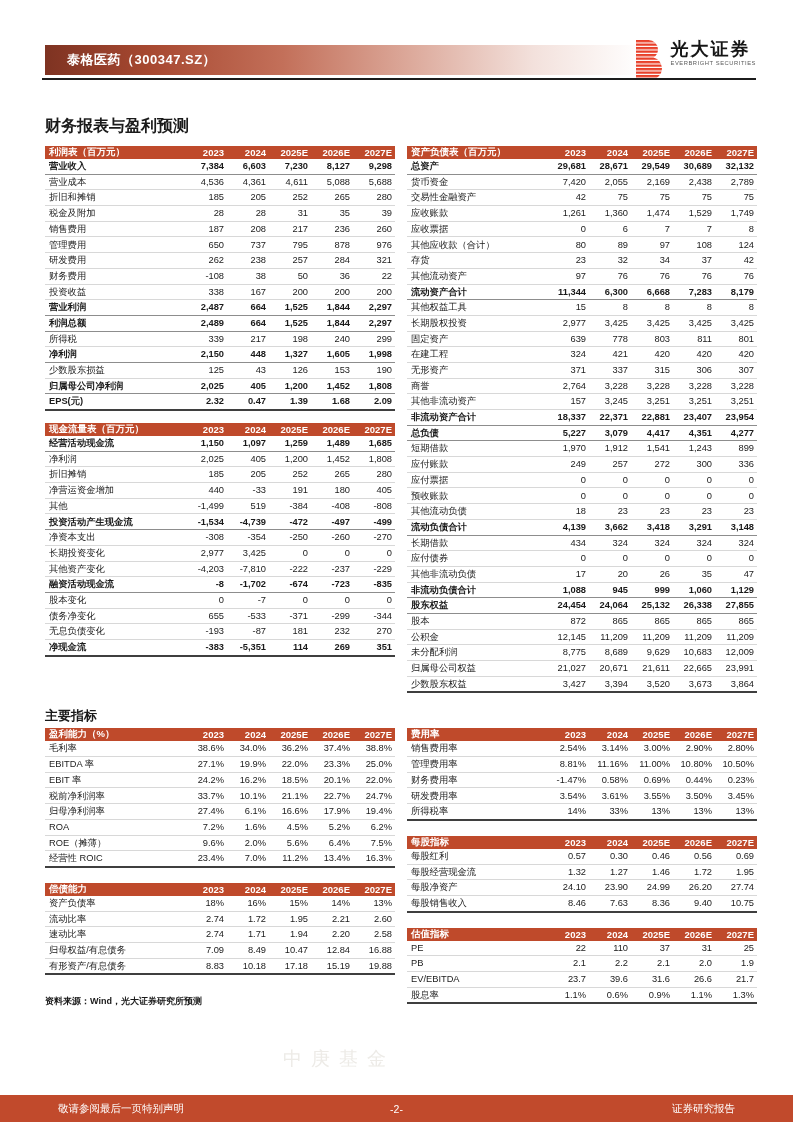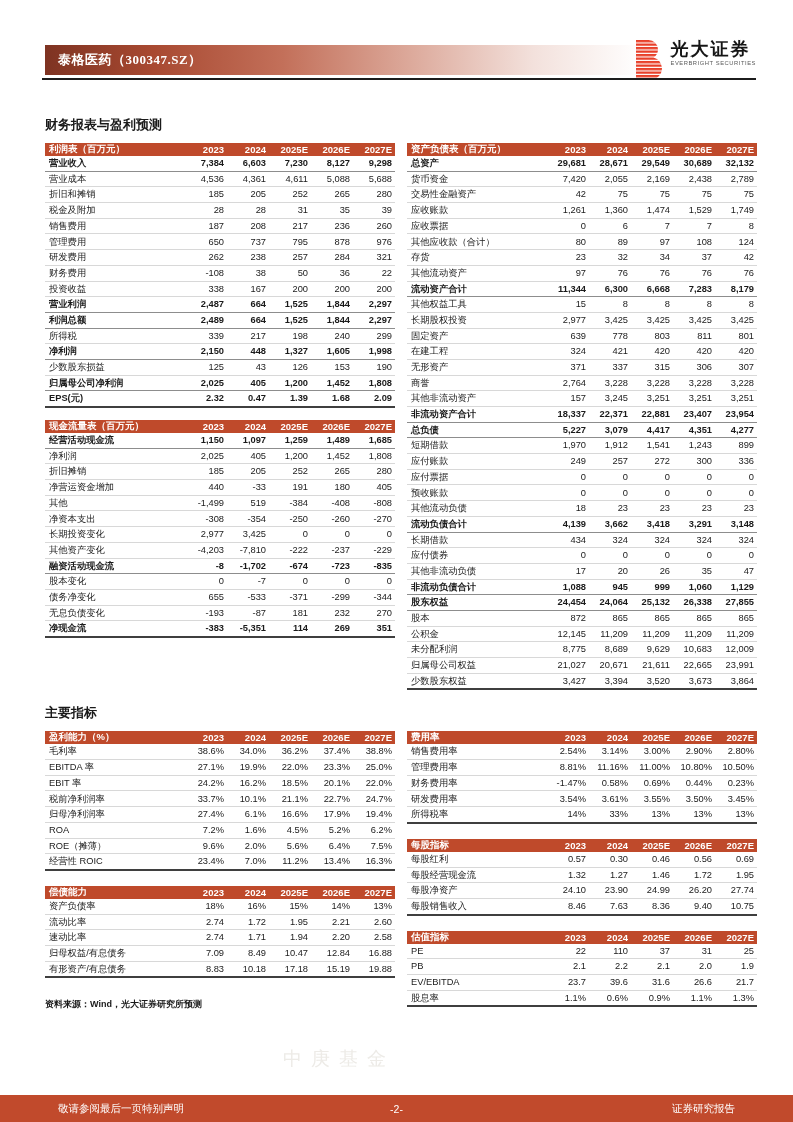--- a/index.html
+++ b/index.html
@@ -5,32 +5,32 @@
   html,body{margin:0;padding:0;}
   body{
     width:793px;height:1122px;position:relative;background:#ffffff;
     font-family:"Liberation Sans","DejaVu Sans",sans-serif;color:#1a1a1a;
     overflow:hidden;
   }
   
   .top-strip{
     position:absolute;top:45px;left:45px;width:596px;height:30px;
     background:linear-gradient(90deg,#7e3322 0%,#a84931 18%,#c3705a 40%,#ddab9d 62%,#f3e1dc 82%,#ffffff 100%);
-    display:flex;align-items:center;padding-left:13px;box-sizing:border-box;font-family:Liberation Serif, serif;
+    display:flex;align-items:center;padding-left:22px;box-sizing:border-box;
   }
   .top-strip .stock{color:#fff;font-size:13px;font-weight:bold;letter-spacing:.5px;}
   .logo{position:absolute;top:40px;right:37px;display:flex;align-items:flex-start;gap:7px;}
   .logo-txt{display:flex;flex-direction:column;line-height:1;}
   .logo-cn{font-size:18px;font-weight:bold;color:#151515;letter-spacing:2px;}
   .logo-en{font-size:5.8px;color:#5a5a5a;letter-spacing:.55px;margin-top:3px;}
   .header-line{position:absolute;top:78px;left:42px;width:714px;height:2px;background:#1c1c1c;}
   
   .main{position:absolute;top:116px;left:45px;width:712px;}
-  .page-title{font-size:13px;font-weight:bold;margin:0 0 9px 0;}
-  .section-title{font-size:13px;font-weight:bold;margin:14px 0 9px 0;}
+  .page-title{font-size:16px;font-weight:bold;margin:0 0 9px 0;}
+  .section-title{font-size:13px;font-weight:bold;margin:14px 0 3px 0;}
   .cols{display:flex;gap:12px;align-items:flex-start;}
   .col{flex:1;min-width:0;}
   .tgap1{height:12px;}
   .tgap2{height:15px;}
   
   table.fin{width:100%;border-collapse:collapse;table-layout:fixed;}
   table.fin th{
     background:#bf4a2b;color:#ffffff;font-weight:bold;font-size:9.5px;
     padding:0 3px;text-align:right;white-space:nowrap;overflow:hidden;
   }
@@ -277,20 +277,28 @@
               <td>405</td>
             </tr>
             <tr>
               <td class="lbl">其他</td>
               <td>-1,499</td>
               <td>519</td>
               <td>-384</td>
               <td>-408</td>
               <td>-808</td>
             </tr>
+            <tr class="b">
+              <td class="lbl">投资活动产生现金流</td>
+              <td>-1,534</td>
+              <td>-4,739</td>
+              <td>-472</td>
+              <td>-497</td>
+              <td>-499</td>
+            </tr>
             <tr>
               <td class="lbl">净资本支出</td>
               <td>-308</td>
               <td>-354</td>
               <td>-250</td>
               <td>-260</td>
               <td>-270</td>
             </tr>
             <tr>
               <td class="lbl">长期投资变化</td>

